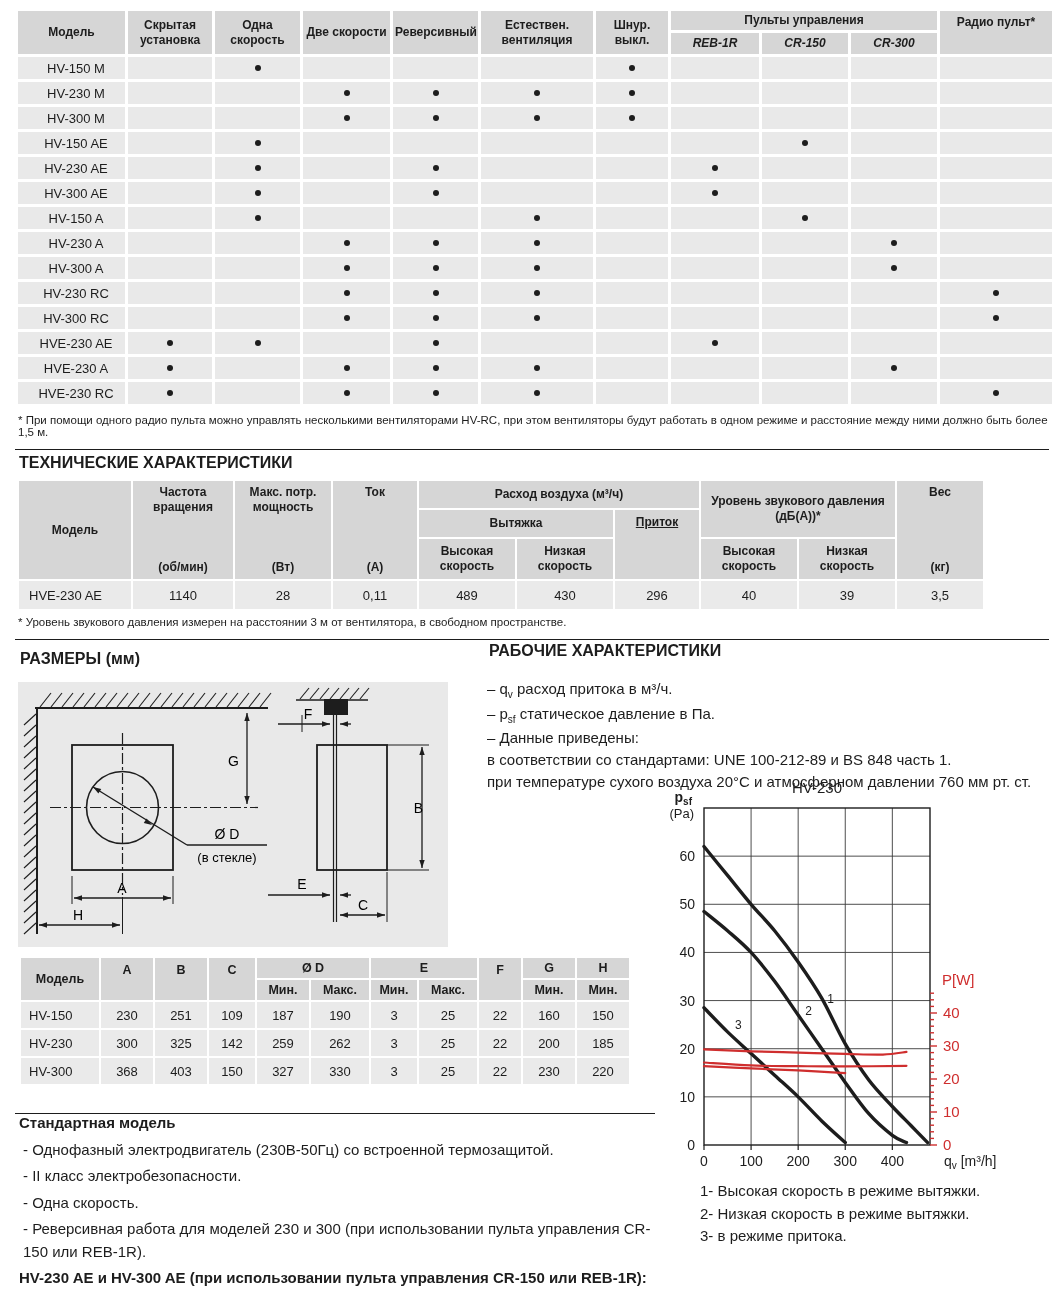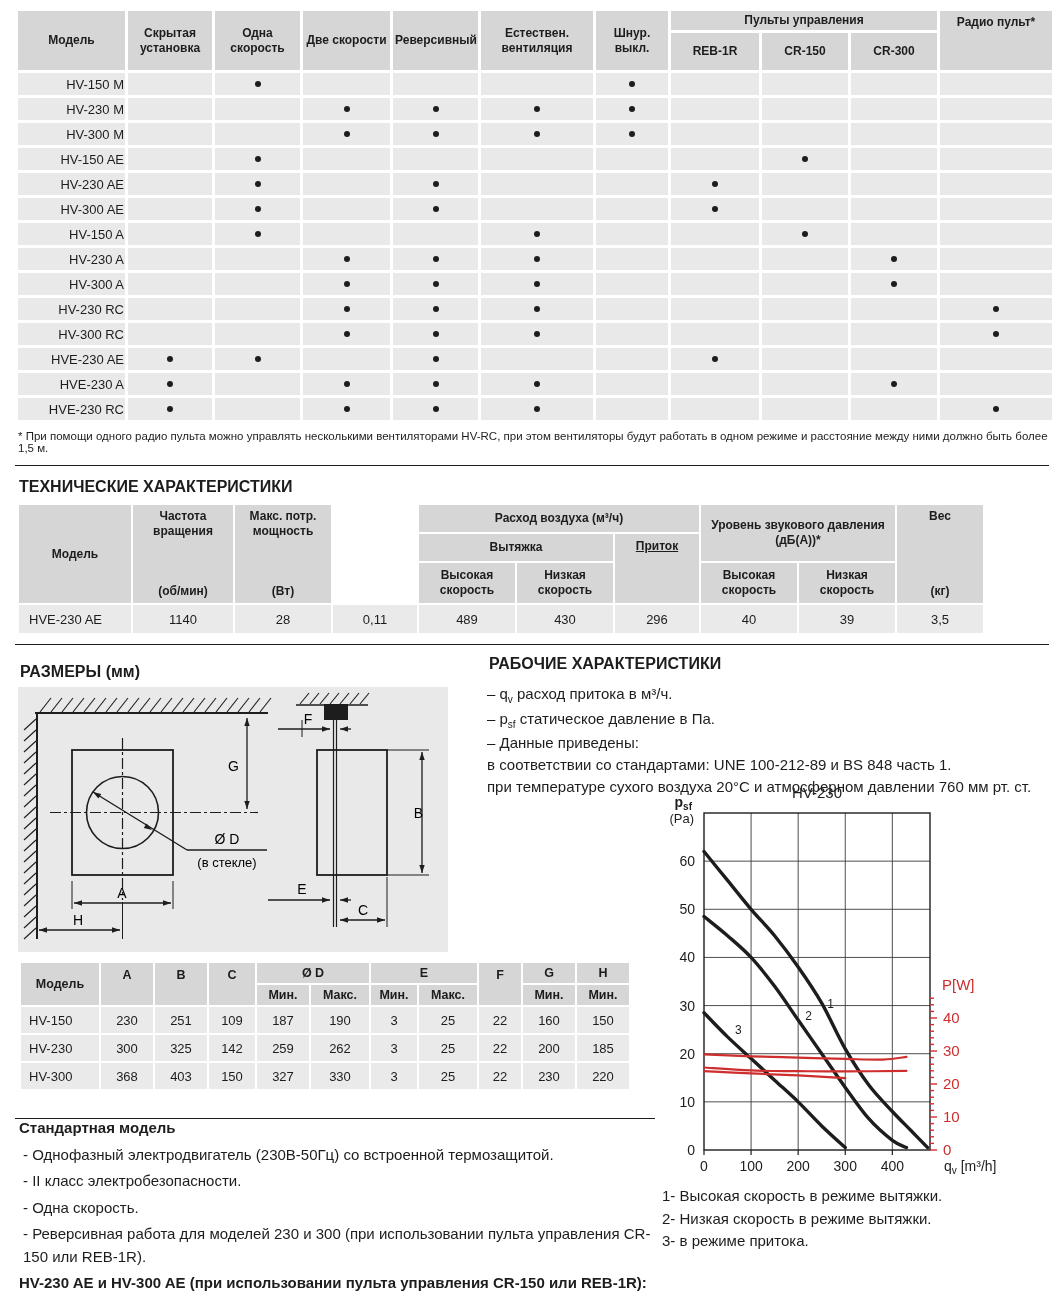--- a/index.html
+++ b/index.html
@@ -3,30 +3,30 @@
 <meta charset="utf-8">
 <style>
   * { box-sizing: border-box; }
   body { margin:0; width:1064px; height:1296px; overflow:hidden; background:#fff;
          color:#1d1d1d; font-family:"Liberation Sans", sans-serif; }
   .page { position:relative; padding:8px 15px 0; }
 
   
   table.features { border-collapse:separate; border-spacing:3px; width:1034px; table-layout:fixed; }
   table.features th { background:#d6d6d6; font-size:12px; font-weight:bold; padding:2px 2px; line-height:1.25; }
-  table.features th.sub { height:37px; }
+  table.features th.sub { height:21px;font-style:italic; }
   table.features th.radio { vertical-align:top; padding-top:4px; }
   table.features td { background:#e9e9e9; height:22px; text-align:center; font-size:13px; }
-  table.features td.model { text-align:right; padding-left:10px; }
+  table.features td.model { text-align:center; padding-left:10px; }
   .dot { width:6px; height:6px; border-radius:50%; background:#1d1d1d; margin:0 auto; }
 
   .footnote { font-size:11.5px; margin:7px 0 0 3px; }
   hr.rule { border:none; border-top:1.5px solid #1d1d1d; margin:11px 0 0; }
 
-  h2.sect { font-size:16px; font-weight:bold; margin:12px 0 9px 4px; }
+  h2.sect { font-size:16px; font-weight:bold; margin:4px 0 9px 4px; }
 
   
   .tech-head, .tech-data { display:grid; gap:2px; margin-left:4px;
       grid-template-columns:112px 100px 96px 84px 96px 96px 84px 96px 96px 86px; }
   .tech-head { grid-template-rows:27px 27px 40px; }
   .tc { background:#d6d6d6; font-size:12px; font-weight:bold; display:flex;
         align-items:center; justify-content:center; text-align:center; line-height:1.25; padding:1px 3px; }
   .tc.stack { flex-direction:column; justify-content:space-between; padding:4px 3px; }
   .tc.toptext { align-items:flex-start; padding-top:5px;text-decoration:underline; }
   .r13 { grid-row:1/4; } .r12 { grid-row:1/3; } .r23 { grid-row:2/4; } .r3 { grid-row:3/4; }
@@ -389,20 +389,24 @@
   <div class="tech-head">
     <div class="tc r13" style="grid-column:1">Модель</div>
     <div class="tc stack r13" style="grid-column:3">
       <span>Макс. потр. мощность</span>
       <span>(Вт)</span>
     </div>
     <div class="tc stack r13" style="grid-column:2">
       <span>Частота вращения</span>
       <span>(об/мин)</span>
     </div>
+    <div class="tc stack r13" style="grid-column:4">
+      <span>Ток</span>
+      <span>(А)</span>
+    </div>
     <div class="tc" style="grid-row:1;grid-column:5/8">Расход воздуха (м³/ч)</div>
     <div class="tc" style="grid-row:2;grid-column:5/7">Вытяжка</div>
     <div class="tc toptext r23" style="grid-column:7">Приток</div>
     <div class="tc r3" style="grid-column:5">Высокая скорость</div>
     <div class="tc r3" style="grid-column:6">Низкая скорость</div>
     <div class="tc r12" style="grid-column:8/10">Уровень звукового давления (дБ(А))*</div>
     <div class="tc r3" style="grid-column:8">Высокая скорость</div>
     <div class="tc r3" style="grid-column:9">Низкая скорость</div>
     <div class="tc stack r13" style="grid-column:10">
       <span>Вес</span>
@@ -414,20 +418,21 @@
     <div class="td-cell">1140</div>
     <div class="td-cell">28</div>
     <div class="td-cell">0,11</div>
     <div class="td-cell">489</div>
     <div class="td-cell">430</div>
     <div class="td-cell">296</div>
     <div class="td-cell">40</div>
     <div class="td-cell">39</div>
     <div class="td-cell">3,5</div>
   </div>
+  <p class="footnote">* Уровень звукового давления измерен на расстоянии 3 м от вентилятора, в свободном пространстве.</p>
   <hr class="rule">
 
   <div class="lower">
 
     <h2 class="sect abs" style="left:1px;top:-4px">РАЗМЕРЫ (мм)</h2>
     <svg id="dim-svg" class="abs diagram-box" style="left:3px;top:32px" width="430" height="265" viewBox="0 0 430 265">
       <g id="dim-geom" stroke="#1d1d1d" fill="none">
           <line x1="22" y1="25" x2="33" y2="11" stroke="#1d1d1d" stroke-width="1.1"></line>
           <line x1="33" y1="25" x2="44" y2="11" stroke="#1d1d1d" stroke-width="1.1"></line>
           <line x1="44" y1="25" x2="55" y2="11" stroke="#1d1d1d" stroke-width="1.1"></line>
@@ -706,19 +711,19 @@
         <text x="175.35833333333335" y="224.97857142857143" font-size="12" fill="#1d1d1d">1</text>
         <path d="M52,133.50714285714287C55.923611111111114,136.71666666666667 67.69444444444444,145.9440476190476 75.54166666666667,152.7642857142857C83.3888888888889,159.5845238095238 91.23611111111111,166.0035714285714 99.08333333333334,174.42857142857142C106.93055555555557,182.85357142857143 114.77777777777777,192.88333333333333 122.625,203.31428571428572C130.47222222222223,213.7452380952381 138.31944444444446,225.78095238095239 146.16666666666669,237.0142857142857C154.0138888888889,248.24761904761903 161.8611111111111,259.4809523809524 169.70833333333331,270.7142857142857C177.55555555555554,281.94761904761907 185.40277777777777,293.58214285714286 193.25,304.4142857142857C201.09722222222223,315.24642857142857 208.94444444444443,326.8809523809524 216.79166666666666,335.70714285714286C224.63888888888889,344.5333333333333 234.05555555555557,352.5571428571428 240.33333333333334,357.37142857142857C246.61111111111111,362.1857142857143 252.10416666666669,363.38928571428573 254.45833333333334,364.59285714285716" fill="none" stroke="#1d1d1d" stroke-width="3.4" stroke-linecap="round"></path>
         <text x="153.22916666666669" y="237.0142857142857" font-size="12" fill="#1d1d1d">2</text>
         <path d="M52,229.79285714285714C55.923611111111114,233.8047619047619 67.69444444444444,246.24166666666665 75.54166666666667,253.8642857142857C83.3888888888889,261.4869047619047 91.23611111111111,268.3071428571428 99.08333333333334,275.5285714285714C106.93055555555557,282.75 114.77777777777777,289.97142857142853 122.625,297.1928571428571C130.47222222222223,304.4142857142857 138.31944444444446,311.2345238095238 146.16666666666669,318.85714285714283C154.0138888888889,326.47976190476186 161.8611111111111,335.30595238095236 169.70833333333331,342.92857142857144C177.55555555555554,350.5511904761905 189.32638888888889,360.9821428571429 193.25,364.59285714285716" fill="none" stroke="#1d1d1d" stroke-width="3.4" stroke-linecap="round"></path>
         <text x="83.075" y="251.45714285714286" font-size="12" fill="#1d1d1d">3</text>
         <path d="M52,271.3C59.84722222222222,271.63 83.3888888888889,272.73 99.08333333333334,273.28000000000003C114.77777777777779,273.83000000000004 130.47222222222223,274.16 146.16666666666669,274.6C161.86111111111114,275.04 179.125,275.59000000000003 193.25,275.92C207.375,276.25 220.71527777777777,276.91 230.91666666666666,276.58000000000004C241.11805555555554,276.25000000000006 250.53472222222223,274.38 254.45833333333334,273.94" fill="none" stroke="#cf2e2e" stroke-width="2.2" stroke-linecap="round"></path>
         <path d="M52,284.5C59.84722222222222,284.995 83.3888888888889,286.865 99.08333333333334,287.47C114.77777777777779,288.07500000000005 130.47222222222223,287.965 146.16666666666669,288.13C161.86111111111114,288.295 175.20138888888889,288.51500000000004 193.25,288.46000000000004C211.29861111111111,288.40500000000003 244.25694444444446,287.91 254.45833333333334,287.8" fill="none" stroke="#cf2e2e" stroke-width="2.2" stroke-linecap="round"></path>
         <path d="M52,288.13C59.84722222222222,288.515 83.3888888888889,289.725 99.08333333333334,290.44C114.77777777777779,291.155 130.47222222222223,291.65000000000003 146.16666666666669,292.42C161.86111111111114,293.19 185.40277777777777,294.62 193.25,295.06" fill="none" stroke="#cf2e2e" stroke-width="2.2" stroke-linecap="round"></path>
       </svg>
 
-    <div id="chart-legend" class="legend-block abs" style="left:647px;top:530px">
+    <div id="chart-legend" class="legend-block abs" style="left:685px;top:530px">
         <div>1- Высокая скорость в режиме вытяжки.</div>
         <div>2- Низкая скорость в режиме вытяжки.</div>
         <div>3- в режиме притока.</div>
       </div>
   </div>
 </div>
 
 </body></html>

